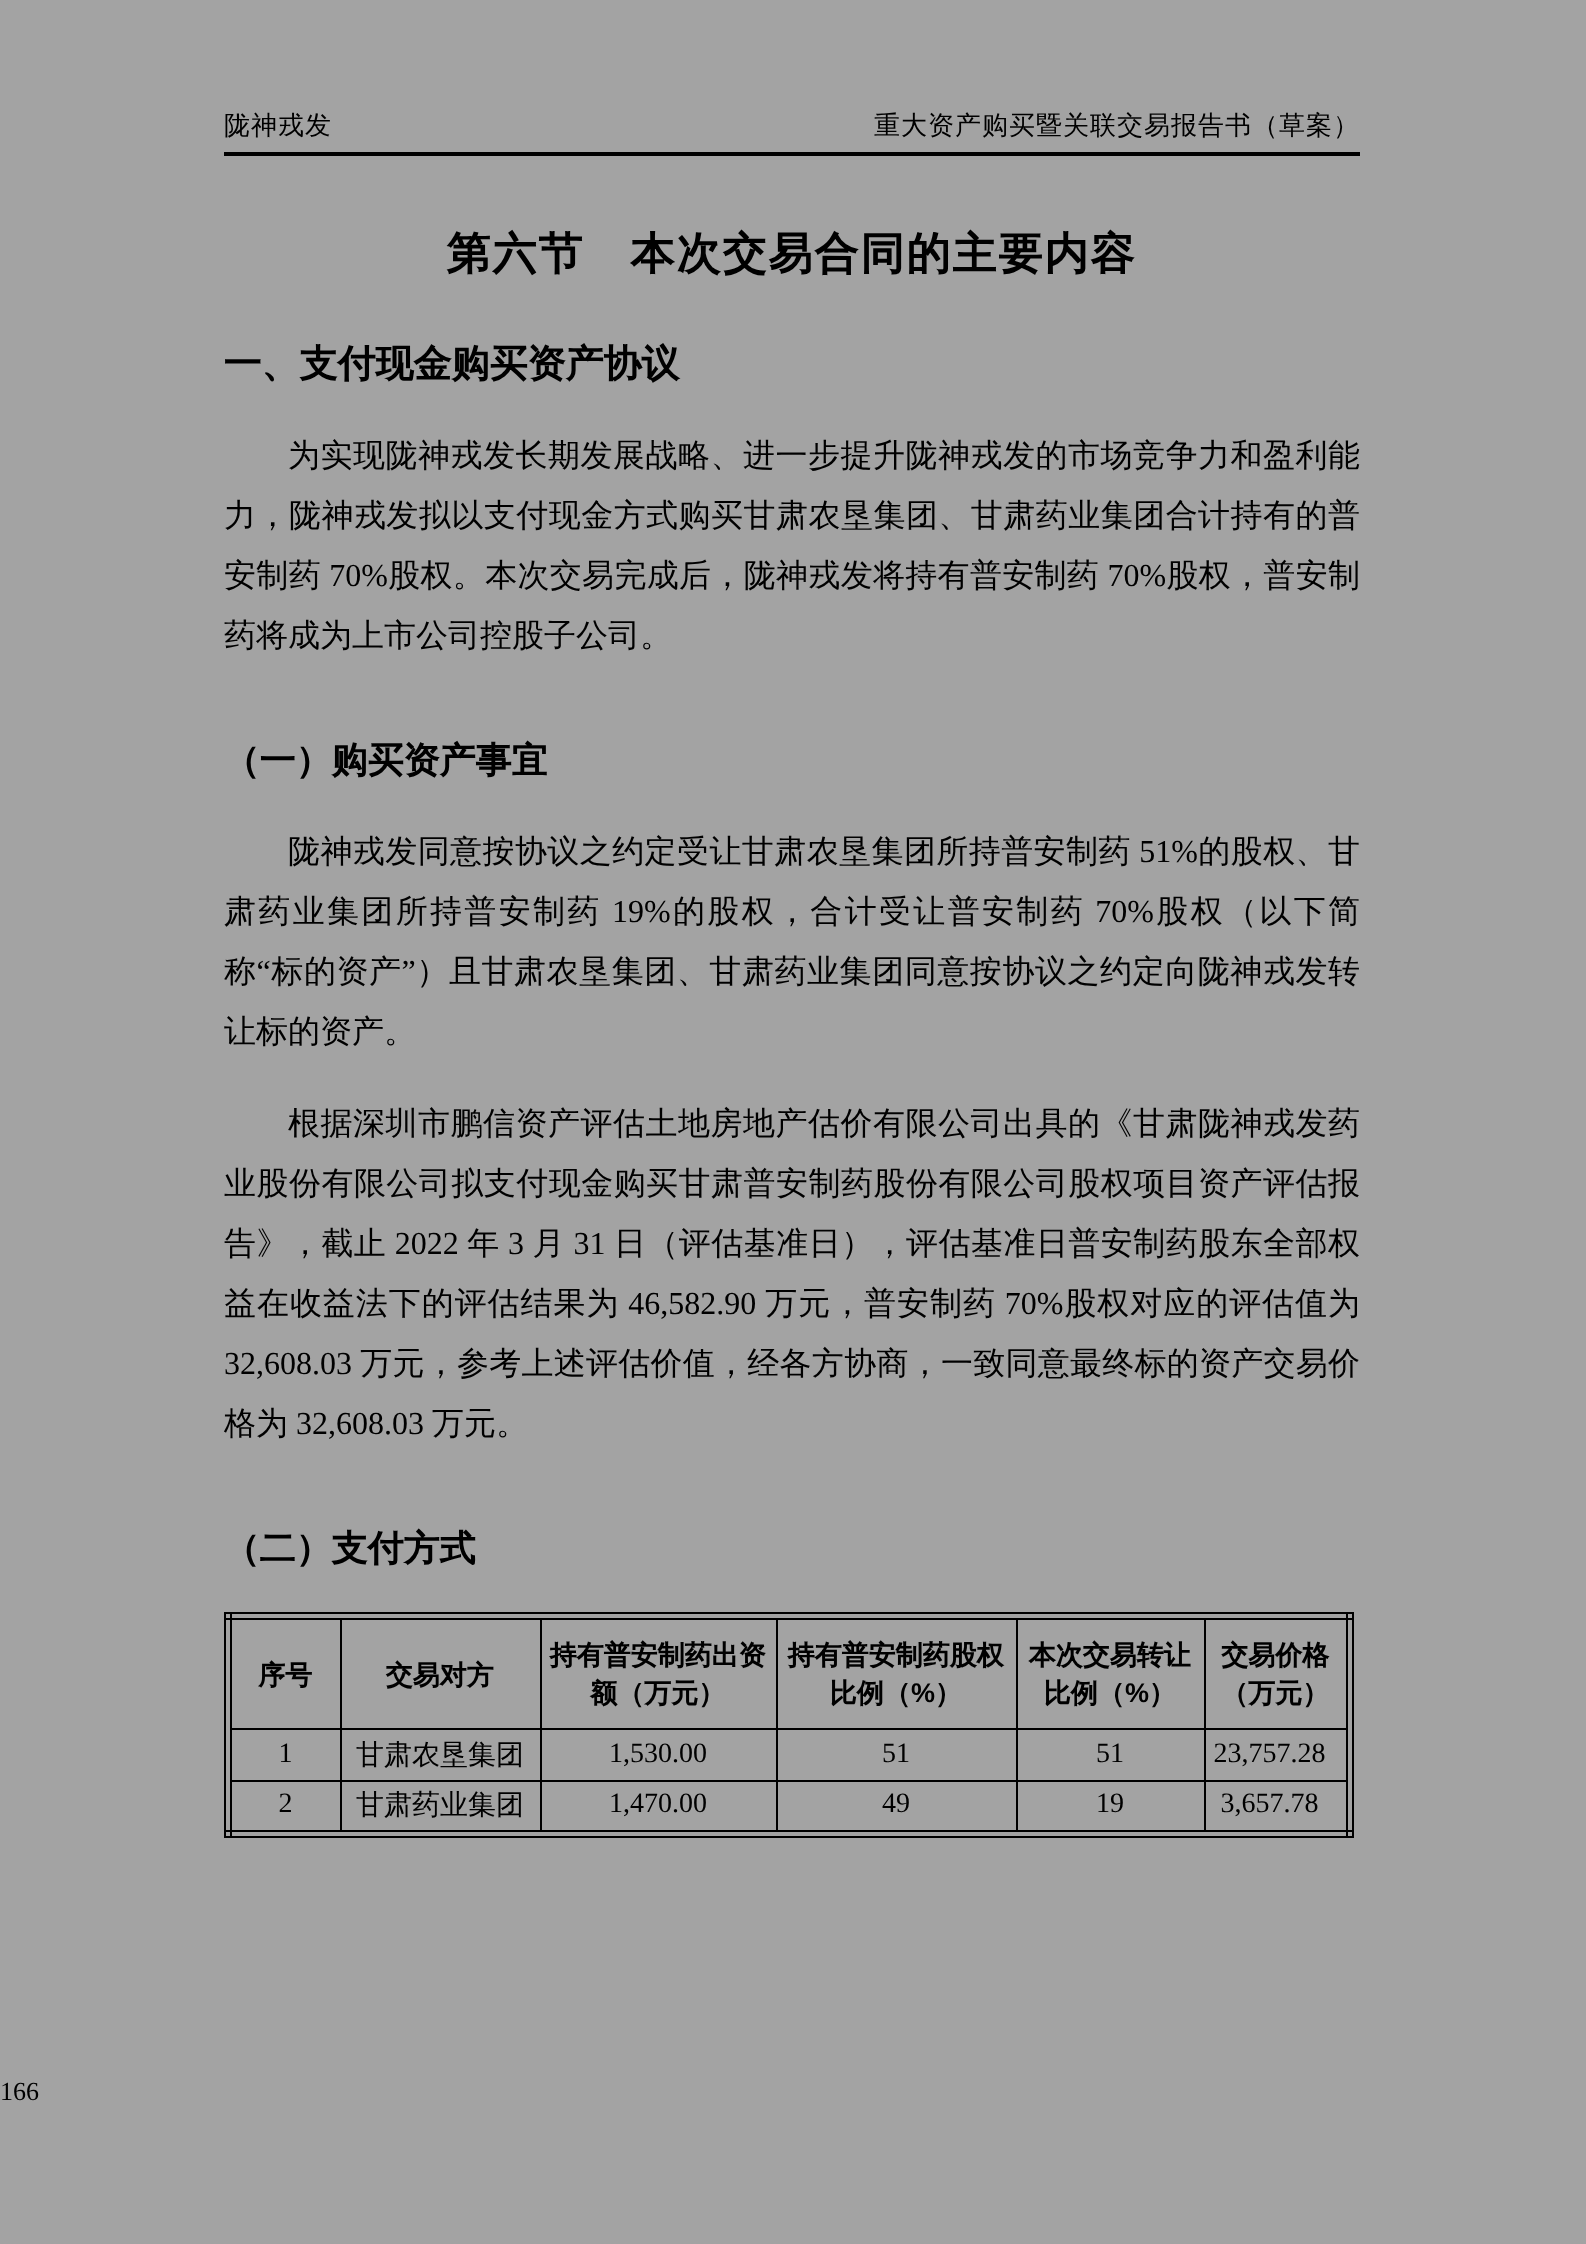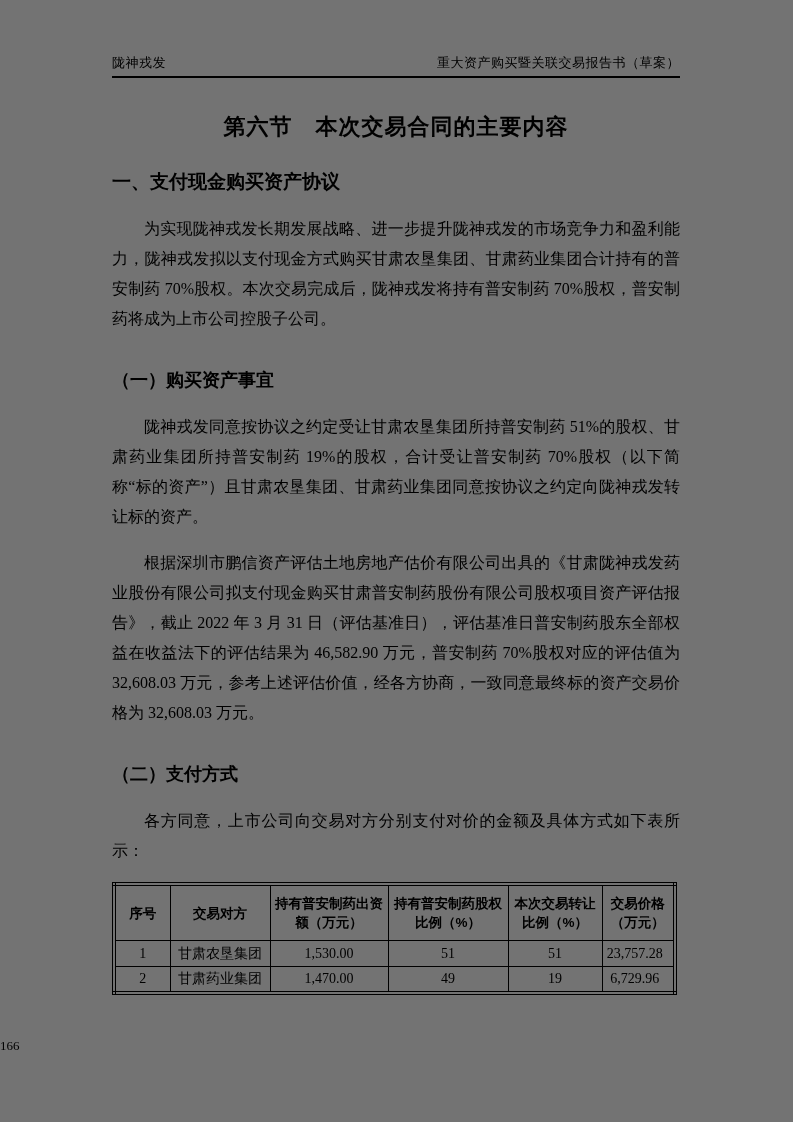--- a/index.html
+++ b/index.html
@@ -2,21 +2,21 @@
 <html><head>
 <meta charset="utf-8">
 <style>
   * { margin: 0; padding: 0; box-sizing: border-box; }
   html, body { background: #ffffff; }
   .page {
     position: relative;
     width: 793px;
     height: 1122px;
     margin: 0 auto;
-    background: #737373;
+    background: #a3a3a3;
     color: #000;
     font-family: "Liberation Serif", "DejaVu Serif", serif;
     overflow: hidden;
   }
   .running-header {
     margin: 0 113px 0 112px;
     padding-top: 54px;
     padding-bottom: 4px;
     display: flex;
     justify-content: space-between;
@@ -102,21 +102,20 @@
     <h1 class="chapter-title">第六节　本次交易合同的主要内容</h1>
 
     <h2 class="h2">一、支付现金购买资产协议</h2>
     <p class="body">为实现陇神戎发长期发展战略、进一步提升陇神戎发的市场竞争力和盈利能力，陇神戎发拟以支付现金方式购买甘肃农垦集团、甘肃药业集团合计持有的普安制药 70%股权。本次交易完成后，陇神戎发将持有普安制药 70%股权，普安制药将成为上市公司控股子公司。</p>
 
     <h3 class="h3">（一）购买资产事宜</h3>
     <p class="body">陇神戎发同意按协议之约定受让甘肃农垦集团所持普安制药 51%的股权、甘肃药业集团所持普安制药 19%的股权，合计受让普安制药 70%股权（以下简称“标的资产”）且甘肃农垦集团、甘肃药业集团同意按协议之约定向陇神戎发转让标的资产。</p>
     <p class="body">根据深圳市鹏信资产评估土地房地产估价有限公司出具的《甘肃陇神戎发药业股份有限公司拟支付现金购买甘肃普安制药股份有限公司股权项目资产评估报告》，截止 2022 年 3 月 31 日（评估基准日），评估基准日普安制药股东全部权益在收益法下的评估结果为 46,582.90 万元，普安制药 70%股权对应的评估值为 32,608.03 万元，参考上述评估价值，经各方协商，一致同意最终标的资产交易价格为 32,608.03 万元。</p>
 
     <h3 class="h3">（二）支付方式</h3>
-    <p class="body">各方同意，上市公司向交易对方分别支付对价的金额及具体方式如下表所示：</p>
 
     <table class="pay-table">
       <colgroup>
         <col style="width:56px">
         <col style="width:100px">
         <col style="width:118px">
         <col style="width:120px">
         <col style="width:94px">
         <col style="width:73px">
       </colgroup>
@@ -138,21 +137,21 @@
           <td>51</td>
           <td>51</td>
           <td class="num-right">23,757.28</td>
         </tr>
         <tr>
           <td>2</td>
           <td>甘肃药业集团</td>
           <td>1,470.00</td>
           <td>49</td>
           <td>19</td>
-          <td class="num-right">6,729.96</td>
+          <td class="num-right">3,657.78</td>
         </tr>
       </tbody>
     </table>
   </div>
 
   <div class="page-footer">166</div>
 
 </div>
 
 </body></html>

